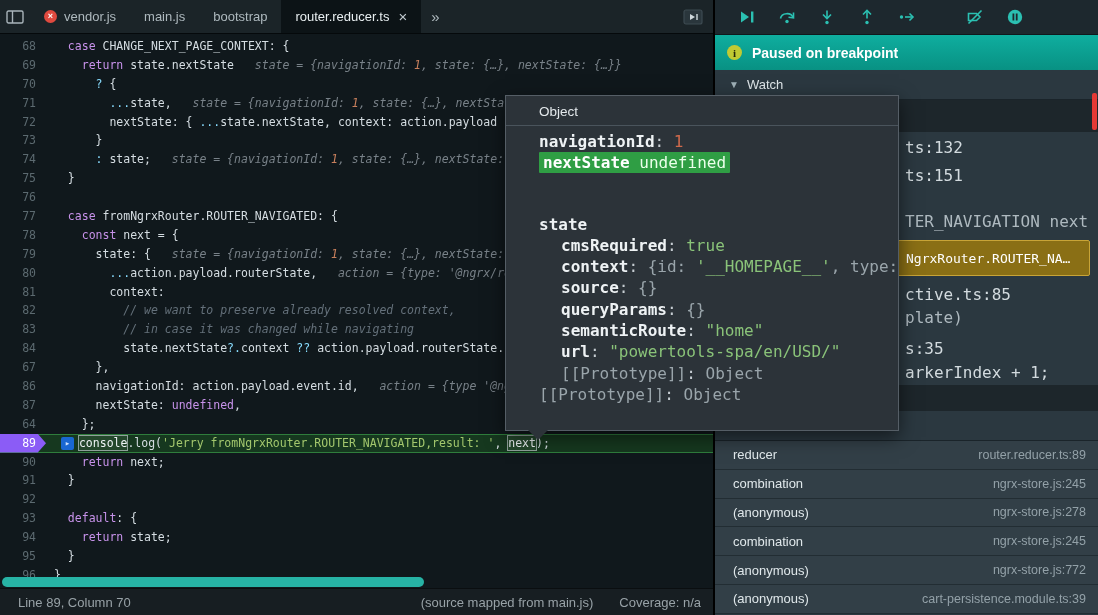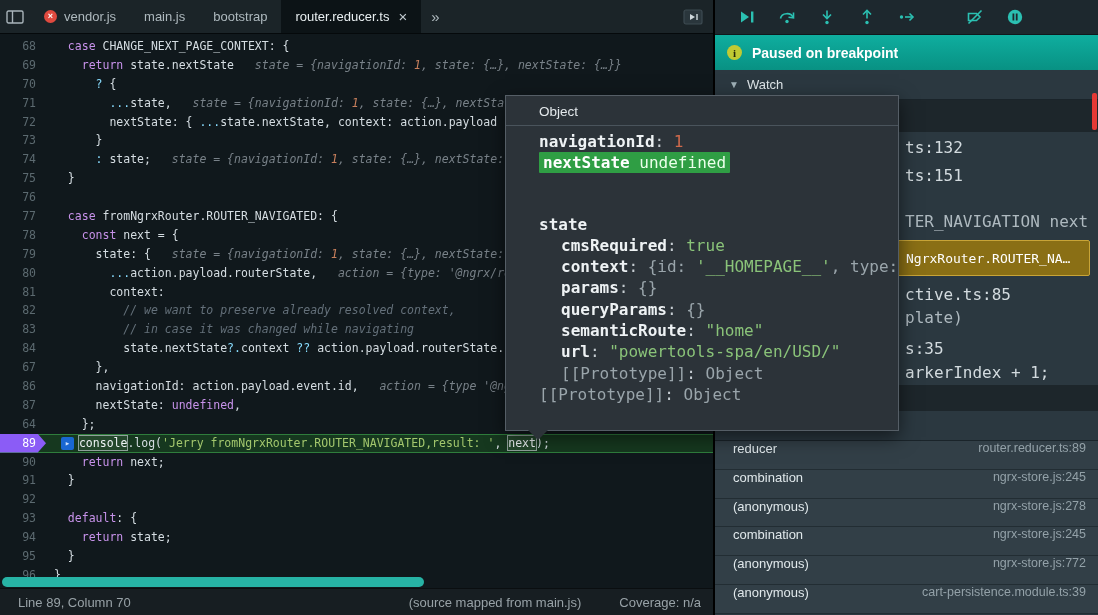--- a/index.html
+++ b/index.html
@@ -30,21 +30,21 @@
   .seg-s  { color:#a3c76d; }
   .seg-c  { color:#64707a; font-style:italic; }
   .seg-o  { color:#89ddff; }
   .seg-h  { color:#788188; font-style:italic; }
   .seg-hn { color:#c77f5c; font-style:italic; }
   .seg-box { color:#eef3f5; outline:1px solid #8fa09a; outline-offset:0px; background:rgba(140,180,140,.12); }
   .seg-picon { display:inline-block; width:13px; height:13px; background:#1967d2; border-radius:2px; color:#cfe3ff; font-size:9px; line-height:13px; text-align:center; vertical-align:middle; margin-right:5px; }
 
   .hscroll { position:absolute; left:2px; bottom:1px; width:422px; height:10px; border-radius:5px; background:#27b3a5; cursor:pointer; }
 
-  .statusbar { position:absolute; left:0; bottom:0; width:713px; height:27px; background:#171e22; border-top:1px solid #0a0e10; display:flex; align-items:center; color:#98a2a7; font-size:13px;gap:12px; }
+  .statusbar { position:absolute; left:0; bottom:0; width:713px; height:27px; background:#171e22; border-top:1px solid #0a0e10; display:flex; align-items:center; color:#98a2a7; font-size:13px; }
   .sb-left { margin-left:18px; }
   .sb-center { margin-left:auto; }
   .sb-right { margin-left:26px; margin-right:12px; }
 
   .v-divider { position:absolute; left:713px; top:0; width:2px; height:615px; background:#000; }
 
   
   .right-panel { position:absolute; left:715px; top:0; width:383px; height:615px; background:#2b3840; overflow:hidden; }
   .rp-toolbar { height:35px; background:#1d282e; border-bottom:1px solid #10181c; display:flex; align-items:center; gap:20px; padding-left:22px; }
   .dbg-icon { width:20px; height:20px; display:flex; align-items:center; justify-content:center; cursor:pointer; }
@@ -58,21 +58,21 @@
   .watch-empty { height:32px; background:#1d262b; }
 
   .bp-area { position:relative; height:253px; background:#2b3840; font-family:"DejaVu Sans Mono", monospace; }
   .frag { position:absolute; left:190px; font-size:16px; color:#d3dbdf; white-space:nowrap; cursor:pointer; }
   .frag.dim { color:#aeb9bf; }
   .gold-row { position:absolute; left:178px; right:8px; top:108px; height:36px; background:#8a6f15; border:1px solid #c8a437; border-radius:2px; display:flex; align-items:center; padding-left:12px; color:#ffffff; font-size:13px; white-space:nowrap; overflow:hidden; cursor:pointer; }
 
   .pre-stack-gap { height:26px; background:#1d262b; }
 
   .cs-rows { }
-  .cs-row { height:28.8px; background:#323f47; border-bottom:1px solid #222d33; display:flex; align-items:flex-start; justify-content:space-between; padding:0 12px 0 18px; cursor:pointer; }
+  .cs-row { height:28.8px; background:#323f47; border-bottom:1px solid #222d33; display:flex; align-items:center; justify-content:space-between; padding:0 12px 0 18px; cursor:pointer; }
   .cs-fn { color:#e0e8eb; font-size:13px; }
   .cs-loc { color:#93a1a8; font-size:12.5px; }
 
   .scroll-marker { position:absolute; right:1px; top:93px; width:5px; height:37px; background:#e53935; border-radius:2px; cursor:pointer; }
 
   
   .popover { position:absolute; left:505px; top:95px; width:394px; height:336px; background:#2c3339; border:1px solid #555e66; box-shadow:0 6px 18px rgba(0,0,0,.55); z-index:50; font-family:"DejaVu Sans Mono", monospace; }
   .pop-title { padding:8px 14px 6px 33px; color:#e4e9ec; font-family:"Liberation Sans", sans-serif; font-size:13.5px; border-bottom:1px solid #4a545c; }
   .pop-rows { padding-top:5px; }
   .pop-row { height:21.3px; line-height:21.3px; font-size:16px; white-space:nowrap; overflow:hidden; cursor:pointer; }
@@ -288,21 +288,21 @@
   </div>
 
   <div class="popover">
     <div class="pop-title">Object</div>
     <div class="pop-rows">
         <div class="pop-row" style="padding-left: 33px;"><span class="pname">navigationId</span><span class="pv">: </span><span class="pnum">1</span></div>
         <div class="pop-row" style="padding-left: 33px;"><span class="hl"><span class="pname">nextState</span><span class="pval"> undefined</span></span></div>
         <div class="pop-row" style="padding-left: 33px; margin-top: 40px;"><span class="pname">state</span></div>
         <div class="pop-row" style="padding-left: 55px;"><span class="pname">cmsRequired</span><span class="pv">: </span><span class="pgreen">true</span></div>
         <div class="pop-row" style="padding-left: 55px;"><span class="pname">context</span><span class="pv">: </span><span class="pdim">{id: </span><span class="pgreen">'__HOMEPAGE__'</span><span class="pdim">, type: </span><span class="pgreen">'ContentPage'</span></div>
-        <div class="pop-row" style="padding-left: 55px;"><span class="pname">params</span><span class="pv">: </span><span class="pdim">{}</span></div>
+        <div class="pop-row" style="padding-left: 55px;"><span class="pname">source</span><span class="pv">: </span><span class="pdim">{}</span></div>
         <div class="pop-row" style="padding-left: 55px;"><span class="pname">queryParams</span><span class="pv">: </span><span class="pdim">{}</span></div>
         <div class="pop-row" style="padding-left: 55px;"><span class="pname">semanticRoute</span><span class="pv">: </span><span class="pgreen">"home"</span></div>
         <div class="pop-row" style="padding-left: 55px;"><span class="pname">url</span><span class="pv">: </span><span class="pgreen">"powertools-spa/en/USD/"</span></div>
         <div class="pop-row" style="padding-left: 55px;"><span class="pdim">[[Prototype]]</span><span class="pv">: </span><span class="pdim">Object</span></div>
         <div class="pop-row" style="padding-left: 33px;"><span class="pdim">[[Prototype]]</span><span class="pv">: </span><span class="pdim">Object</span></div>
       </div>
     <div class="pop-tail"></div>
   </div>
 
 </div>

